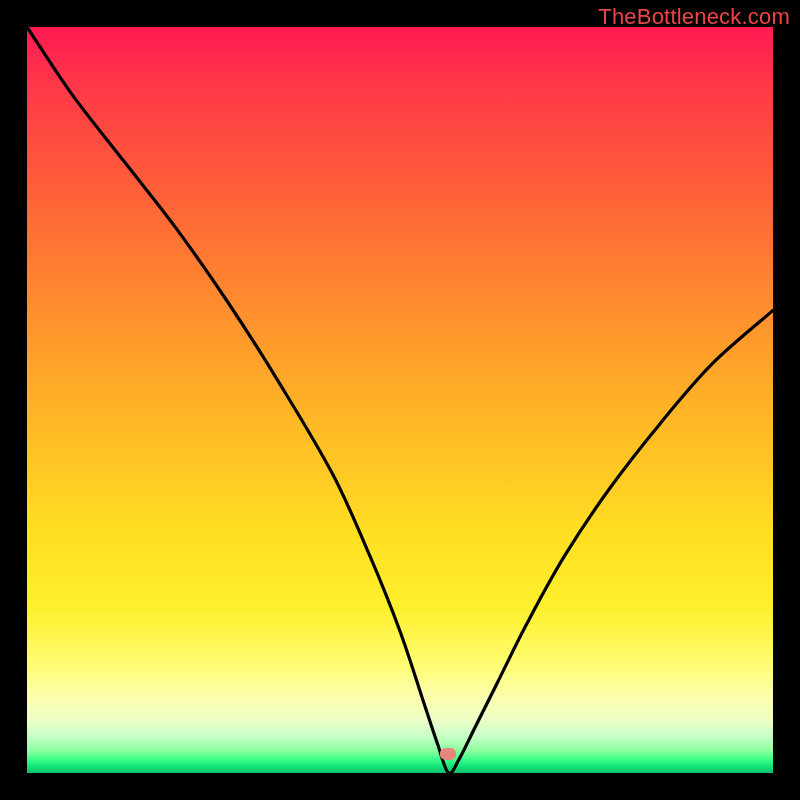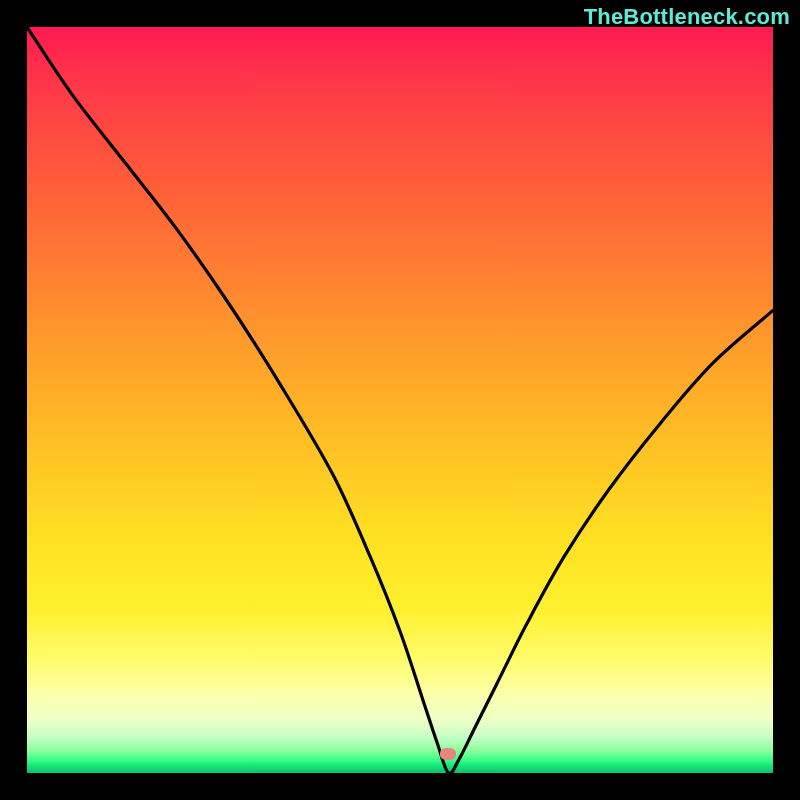--- a/index.html
+++ b/index.html
@@ -14,23 +14,23 @@
   .frame {
     position: relative;
     width: 800px;
     height: 800px;
     background: #000;
   }
   .watermark {
     position: absolute;
     top: 4px;
     right: 10px;
-    color: #5eead4;
+    color: #ef4444;
     font-size: 22px;
-    font-weight: 700;
+    font-weight: 400;
     letter-spacing: 0.2px;
     z-index: 4;
   }
   .plot-area {
     position: absolute;
     
     left: 27px;
     top: 27px;
     width: 746px;
     height: 746px;

